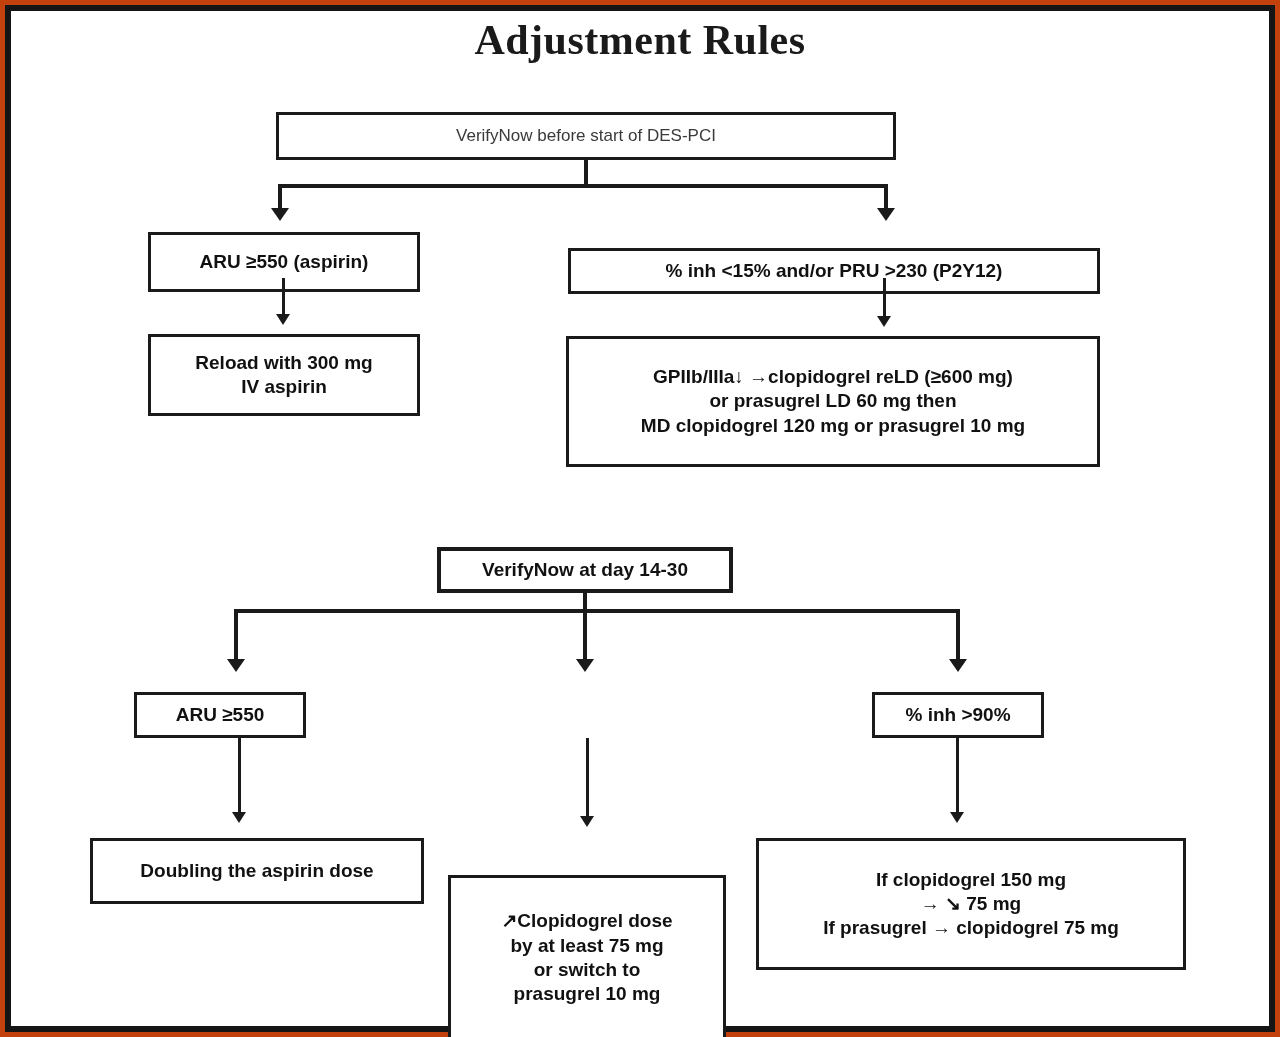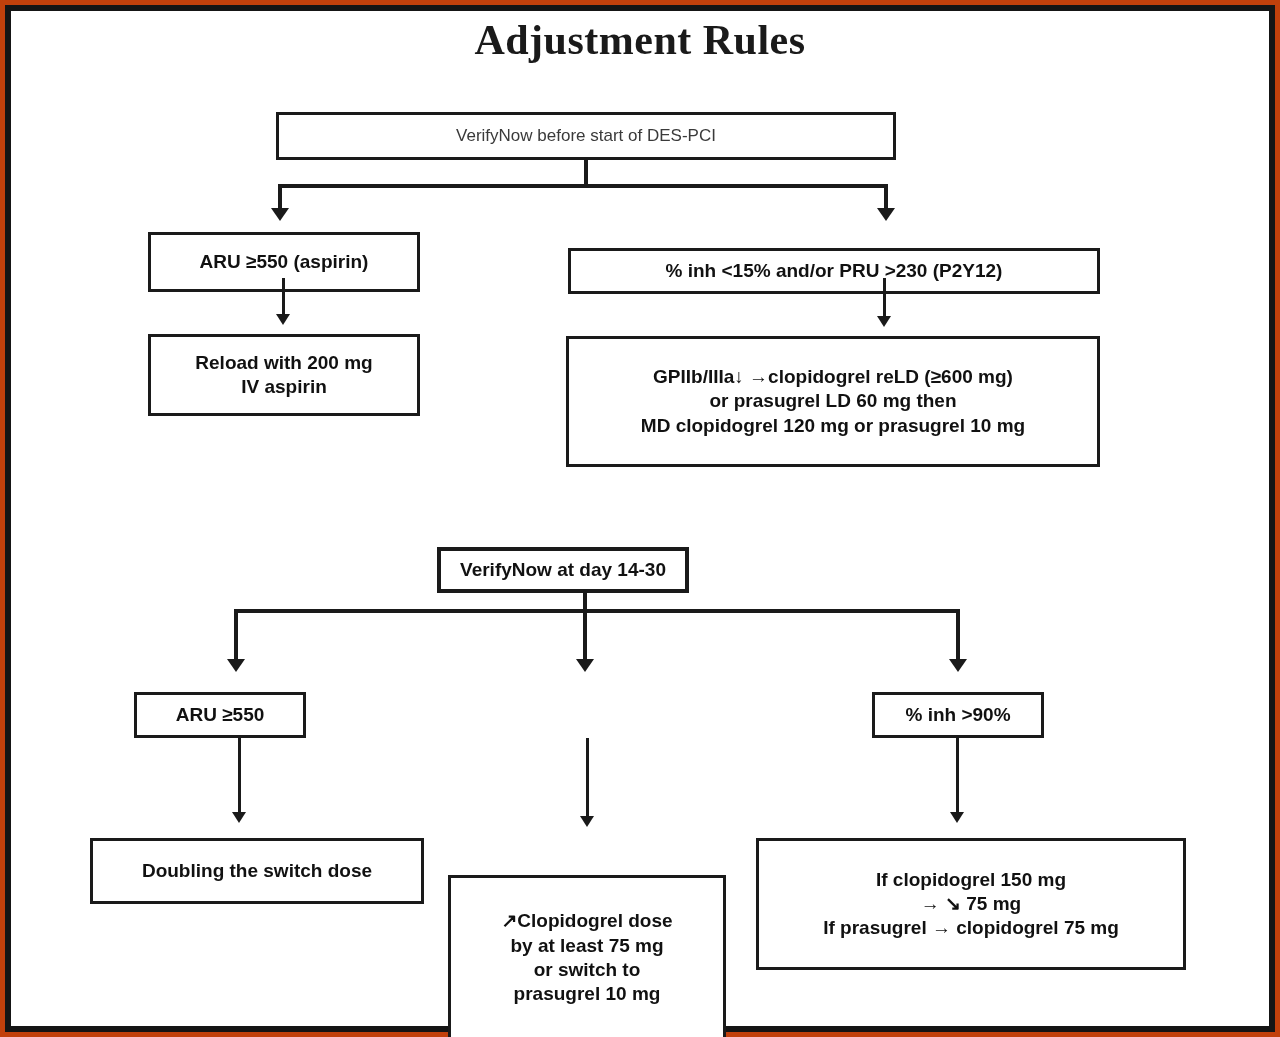--- a/index.html
+++ b/index.html
@@ -130,31 +130,31 @@
     <span class="txt">% inh &lt;15% and/or PRU &gt;230 (P2Y12)</span>
   </div>
 
   <div class="vline" style="left:282px; top:278px; height:40px; width:3px;"></div>
   <div class="arrow-sm" style="left:276px; top:314px;"></div>
 
   <div class="vline" style="left:883px; top:278px; height:42px; width:3px;"></div>
   <div class="arrow-sm" style="left:877px; top:316px;"></div>
 
   <div class="node bold" style="left:148px; top:334px; width:272px; height:82px;">
-    <span class="txt">Reload with 200 mg
+    <span class="txt">Reload with 300 mg
 IV aspirin</span>
   </div>
 
   <div class="node bold" style="left:566px; top:336px; width:534px; height:131px;">
     <span class="txt">GPIIb/IIIa↓ →clopidogrel reLD (≥600 mg)
 or prasugrel LD 60 mg then
 MD clopidogrel 120 mg or prasugrel 10 mg</span>
   </div>
 
-  <div class="node bold thick" style="left:437px; top:547px; width:252px; height:46px;">
+  <div class="node bold thick" style="left:437px; top:547px; width:296px; height:46px;">
     <span class="txt">VerifyNow at day 14-30</span>
   </div>
 
   <div class="vline" style="left:583px; top:593px; height:18px;"></div>
 
   <div class="hline" style="left:234px; top:609px; width:726px;"></div>
 
   <div class="vline" style="left:234px; top:609px; height:52px;"></div>
   <div class="arrow" style="left:227px; top:659px;"></div>
 
@@ -176,21 +176,21 @@
   <div class="vline" style="left:238px; top:738px; height:78px; width:3px;"></div>
   <div class="arrow-sm" style="left:232px; top:812px;"></div>
 
   <div class="vline" style="left:586px; top:738px; height:82px; width:3px;"></div>
   <div class="arrow-sm" style="left:580px; top:816px;"></div>
 
   <div class="vline" style="left:956px; top:738px; height:78px; width:3px;"></div>
   <div class="arrow-sm" style="left:950px; top:812px;"></div>
 
   <div class="node bold" style="left:90px; top:838px; width:334px; height:66px;">
-    <span class="txt">Doubling the switch dose</span>
+    <span class="txt">Doubling the aspirin dose</span>
   </div>
 
   <div class="node bold" style="left:448px; top:840px; width:278px; height:166px;margin-top:35px;">
     <span class="txt">↗Clopidogrel dose
 by at least 75 mg
 or switch to
 prasugrel 10 mg</span>
   </div>
 
   <div class="node bold" style="left:756px; top:838px; width:430px; height:132px;">

